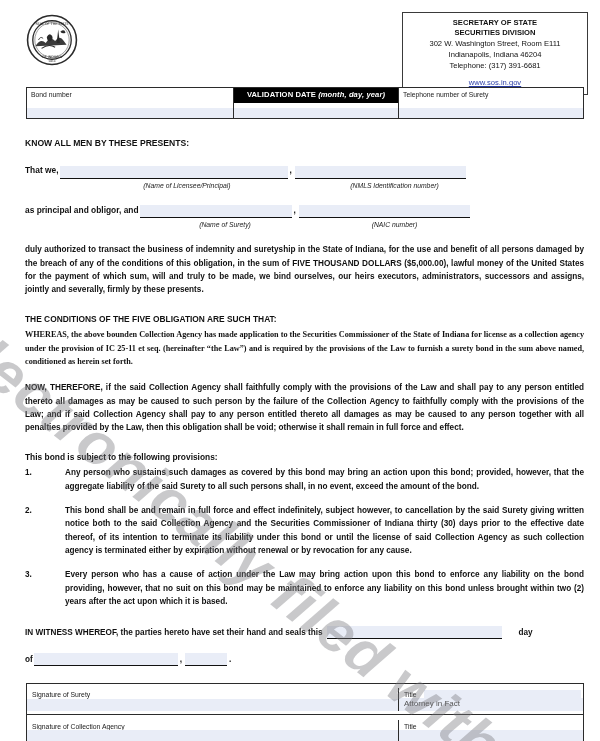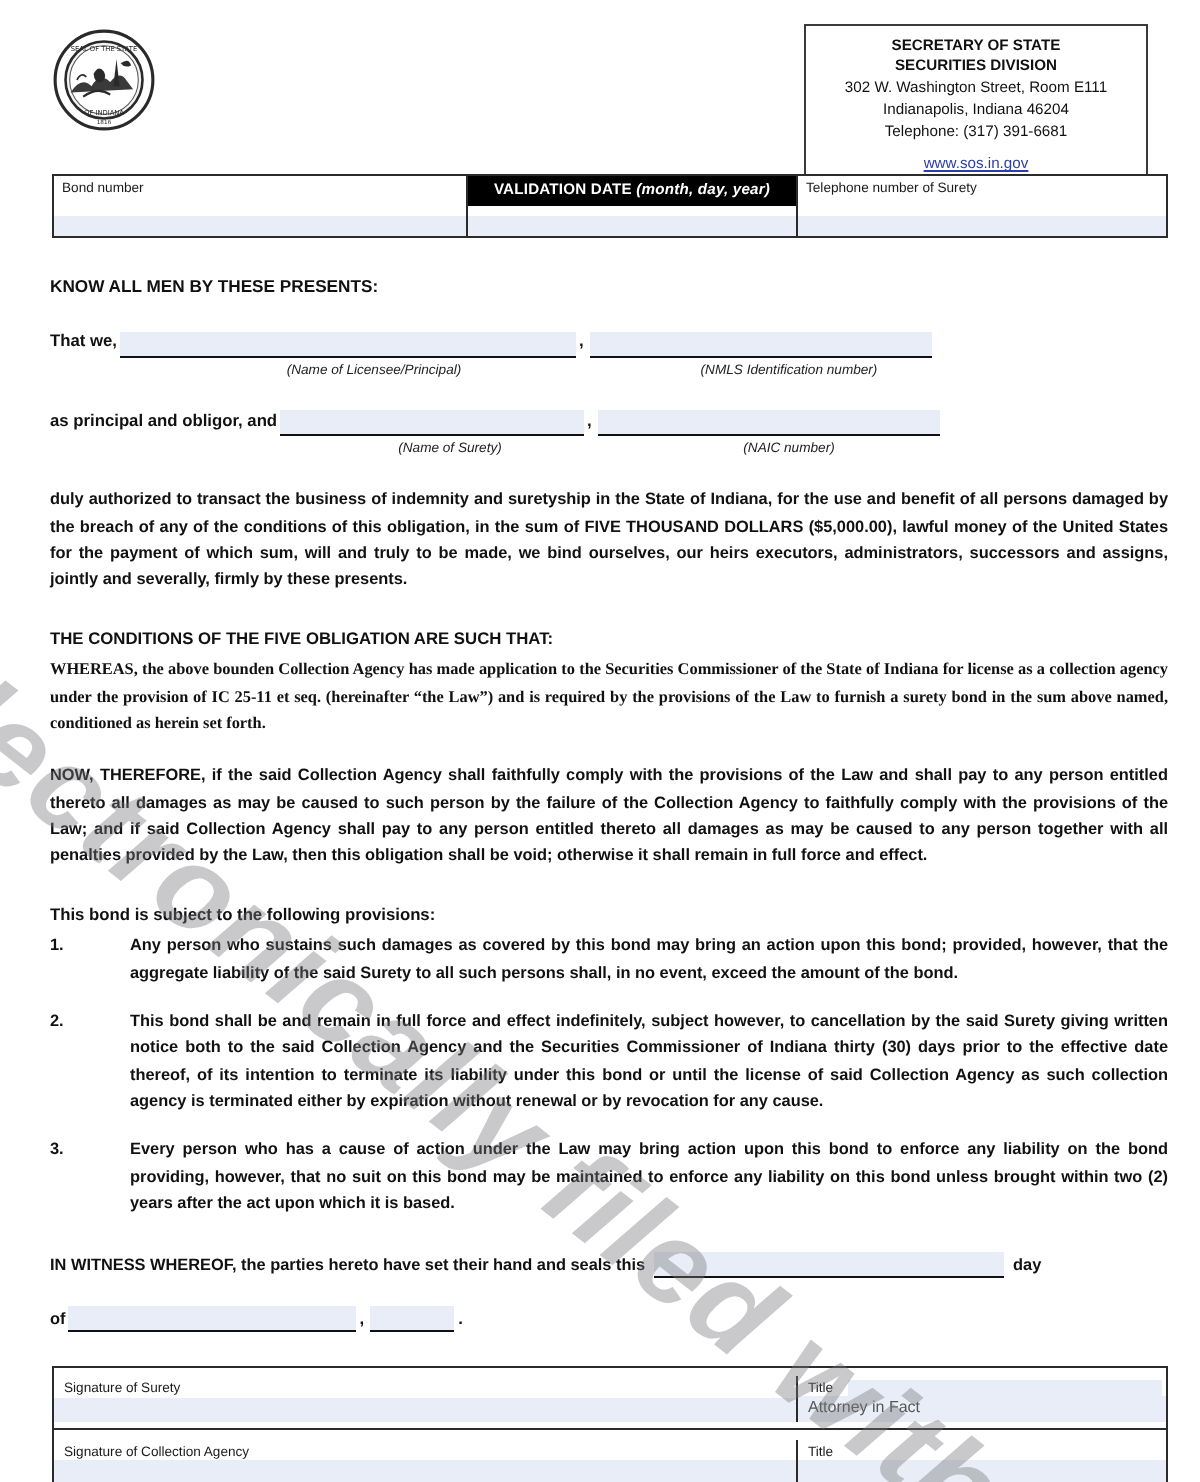--- a/index.html
+++ b/index.html
@@ -64,21 +64,21 @@
   }
   #form-number {
     font-size: 7.2px;
     color: #333;
     margin-top: 3px;
   }
   #agency-box {
     position: absolute;
     left: 402px;
     top: 12px;
-    width: 172px;
+    width: 186px;
     border: 1.3px solid #3a3a3a;
     box-sizing: border-box;
     padding: 5px 4px 5px 4px;
     text-align: center;
     background: #fff;
   }
   #agency-box .l1, #agency-box .l2 {
     font-size: 7.6px;
     font-weight: 700;
     line-height: 1.38;
@@ -375,21 +375,21 @@
       <span class="list-text">This bond shall be and remain in full force and effect indefinitely, subject however, to cancellation by the said Surety giving written notice both to the said Collection Agency and the Securities Commissioner of Indiana thirty (30) days prior to the effective date thereof, of its intention to terminate its liability under this bond or until the license of said Collection Agency as such collection agency is terminated either by expiration without renewal or by revocation for any cause.</span>
     </div>
     <div class="list-item">
       <span class="list-num">3.</span>
       <span class="list-text">Every person who has a cause of action under the Law may bring action upon this bond to enforce any liability on the bond providing, however, that no suit on this bond may be maintained to enforce any liability on this bond unless brought within two (2) years after the act upon which it is based.</span>
     </div>
 
     <div class="witness">
       <span>IN WITNESS WHEREOF, the parties hereto have set their hand and seals this</span>
       <span class="blank" style="width:175px;margin-left:4px"></span>
-      <span style="margin-left:4px">day</span>
+      <span style="margin-left:16px">day</span>
     </div>
 
     <div class="of-row">
       <span>of</span>
       <span class="blank" style="width:144px"></span>
       <span class="comma">,</span>
       <span class="blank" style="width:42px"></span>
       <span class="comma">.</span>
     </div>
 

